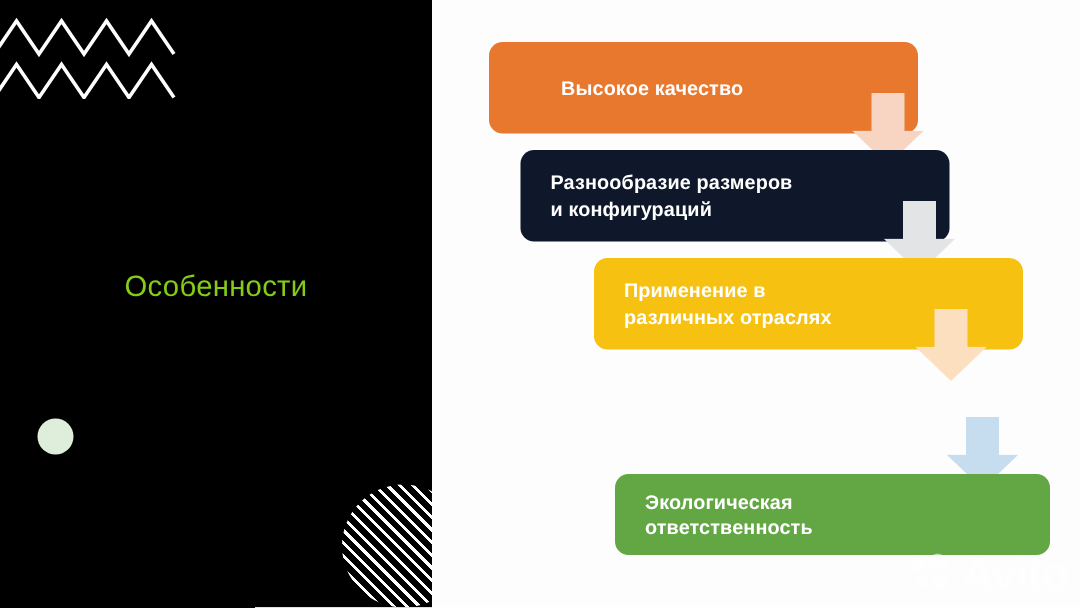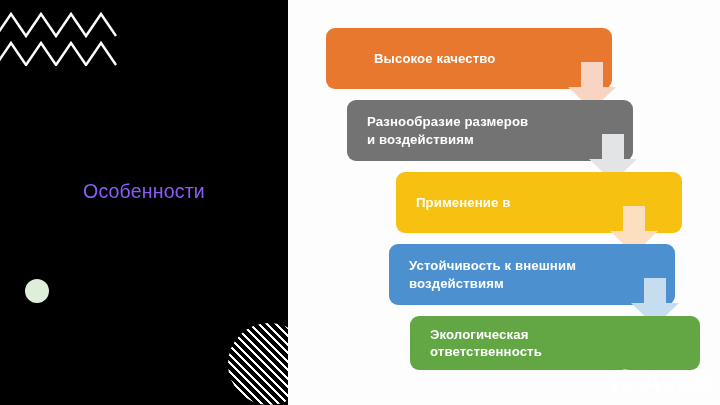--- a/index.html
+++ b/index.html
@@ -8,21 +8,21 @@
 
   #slide { position:relative; width:720px; height:405px; background:#fdfdfd; overflow:hidden; }
 
   
   #left-panel { position:absolute; left:0; top:0; width:288px; height:405px;
                 background:#000000; overflow:hidden; }
 
   #zigzag { position:absolute; left:-4px; top:8px; width:124px; height:58px; }
 
   #slide-title { position:absolute; left:0; top:180px; width:288px;
-                 text-align:center; color:#8b5cf6; font-size:19.5px;
+                 text-align:center; color:#84cc16; font-size:19.5px;
                  font-weight:400; letter-spacing:.2px; }
 
   #green-dot { position:absolute; left:25px; top:279px; width:24px; height:24px;
                border-radius:50%; background:#dfeeda; }
 
   #hatch-circle { position:absolute; left:228px; top:323px; width:82px; height:82px;
                   border-radius:50%;
                   background:repeating-linear-gradient(45deg,
                      #ffffff 0px, #ffffff 2px,
                      #000000 2px, #000000 6px); }
@@ -76,41 +76,38 @@
   <div id="diagram">
 
     <div class="step" style="left:38px; top:28px; width:286px; height:61px; background:#e8782e;padding-left:48px;">
       <span class="ln">Высокое качество</span>
     </div>
     <div class="arrow" style="left:280px; top:62px; width:48px; height:48px;">
       <span class="shaft" style="background:#f7d5c2;"></span>
       <span class="head" style="background:#f7d5c2;"></span>
     </div>
 
-    <div class="step" style="left:59px; top:100px; width:286px; height:61px; background:#737373;">
+    <div class="step" style="left:59px; top:100px; width:286px; height:61px; background:#0f172a;">
       <span class="ln">Разнообразие размеров</span>
-      <span class="ln">и воздействиям</span>
+      <span class="ln">и конфигураций</span>
     </div>
     <div class="arrow" style="left:301px; top:134px; width:48px; height:48px;">
       <span class="shaft" style="background:#e2e4e6;"></span>
       <span class="head" style="background:#e2e4e6;"></span>
     </div>
 
     <div class="step" style="left:80px; top:172px; width:286px; height:61px; background:#f6c111;margin-left:28px;">
       <span class="ln">Применение в</span>
+      <span class="ln">различных отраслях</span>
     </div>
     <div class="arrow" style="left:322px; top:206px; width:48px; height:48px;">
       <span class="shaft" style="background:#fbdfbe;"></span>
       <span class="head" style="background:#fbdfbe;"></span>
     </div>
 
-    <div class="step" style="left:101px; top:244px; width:286px; height:61px; background:#4c90cf;">
-      <span class="ln">Устойчивость к внешним</span>
-      <span class="ln">воздействиям</span>
-    </div>
     <div class="arrow" style="left:343px; top:278px; width:48px; height:48px;">
       <span class="shaft" style="background:#c6dcef;"></span>
       <span class="head" style="background:#c6dcef;"></span>
     </div>
 
     <div class="step" style="left:122px; top:316px; width:290px; height:54px; background:#62a744;">
       <span class="ln">Экологическая</span>
       <span class="ln">ответственность</span>
     </div>
 

